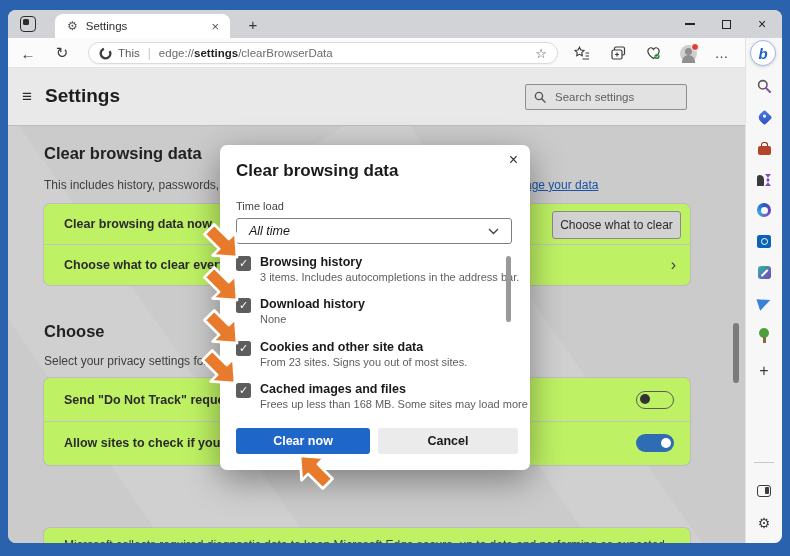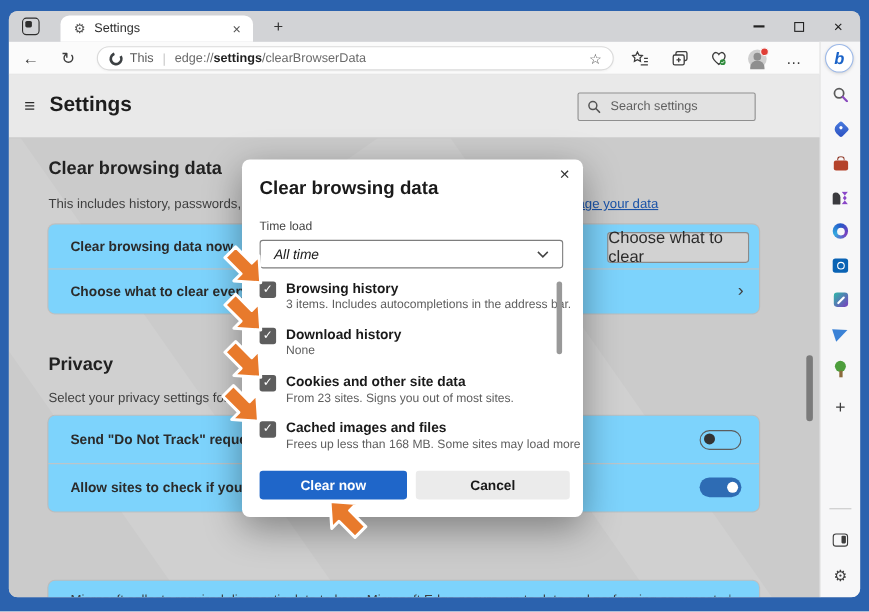--- a/index.html
+++ b/index.html
@@ -73,25 +73,25 @@
   .page-title{position:absolute;left:37px;top:17px;font-size:19px;font-weight:bold;color:#1d1d1d;}
   .search-box{position:absolute;left:517px;top:16px;width:162px;height:26px;background:#e2e2e2;border:1px solid #8f8f8f;border-radius:2px;display:flex;align-items:center;padding:0 8px;box-sizing:border-box;}
   .search-box input{border:none;background:transparent;outline:none;font-size:11.5px;color:#444;width:120px;font-family:"Liberation Sans",sans-serif;}
   .search-box input::placeholder{color:#5f5f5f;opacity:1;}
 
   .content{position:absolute;left:0;top:116px;width:737px;height:417px;background:#cbcbcb;overflow:hidden;}
   .streak{position:absolute;background:rgba(255,255,255,.10);transform:rotate(-35deg);pointer-events:none;}
   .h2{position:absolute;font-size:16.5px;font-weight:bold;color:#222;}
   .desc{position:absolute;font-size:12px;color:#3e3e3e;}
   .link-frag{position:absolute;font-size:12px;color:#1a53a8;text-decoration:underline;}
-  .card{position:absolute;left:36px;width:646px;background:#7dd3fc;border-radius:6px;box-shadow:0 0 0 1px rgba(160,160,160,.35);}
+  .card{position:absolute;left:36px;width:646px;background:#bef264;border-radius:6px;box-shadow:0 0 0 1px rgba(160,160,160,.35);}
   .card .row{position:relative;height:40px;display:flex;align-items:center;padding:0 20px;box-sizing:border-box;}
   .card .row + .row{border-top:1px solid #c4c4c4;}
   .row-label{font-size:12.5px;font-weight:bold;color:#2b2b2b;flex:1;white-space:nowrap;overflow:hidden;}
-  .choose-btn{position:absolute;right:9px;top:7px;width:127px;height:26px;background:#d2d2d2;border:1px solid #8a8a8a;border-radius:3px;font-size:15px;color:#2b2b2b;display:flex;align-items:center;justify-content:center;}
+  .choose-btn{position:absolute;right:9px;top:7px;width:127px;height:26px;background:#d2d2d2;border:1px solid #8a8a8a;border-radius:3px;font-size:12px;color:#2b2b2b;display:flex;align-items:center;justify-content:center;}
   .chev-r{position:absolute;right:14px;font-size:16px;color:#3f3f3f;}
   .toggle{position:absolute;right:16px;width:38px;height:18px;border-radius:9px;box-sizing:border-box;}
   .toggle.off{border:1.5px solid #5c5c5c;}
   .toggle.off .knob{position:absolute;left:3px;top:2.5px;width:10px;height:10px;border-radius:50%;background:#333;}
   .toggle.on{background:#2e6cb4;}
   .toggle.on .knob{position:absolute;right:3px;top:4px;width:10px;height:10px;border-radius:50%;background:#fff;}
   .main-scroll{position:absolute;left:725px;top:197px;width:6px;height:60px;background:#7b7b7b;border-radius:3px;}
 
   
   .dialog{position:absolute;left:212px;top:135px;width:310px;height:325px;background:#fff;border-radius:7px;box-shadow:0 10px 34px rgba(0,0,0,.38);z-index:20;}
@@ -254,21 +254,21 @@
         <div class="row">
           <span class="row-label">Clear browsing data now</span>
           <div class="choose-btn">Choose what to clear</div>
         </div>
         <div class="row">
           <span class="row-label">Choose what to clear every time</span>
           <span class="chev-r">›</span>
         </div>
       </div>
 
-      <div class="h2" style="left:36px;top:196px;">Privacy</div>
+      <div class="h2" style="left:36px;top:196px;">Choose</div>
       <div class="desc" style="left:36px;top:228px;">Select your privacy settings for Mi</div>
 
       <div class="card" style="top:252px;height:87px;">
         <div class="row" style="height:43px;">
           <span class="row-label">Send "Do Not Track" requests</span>
           <div class="toggle off">
               <div class="knob"></div>
             </div>
         </div>
         <div class="row" style="height:43px;">

